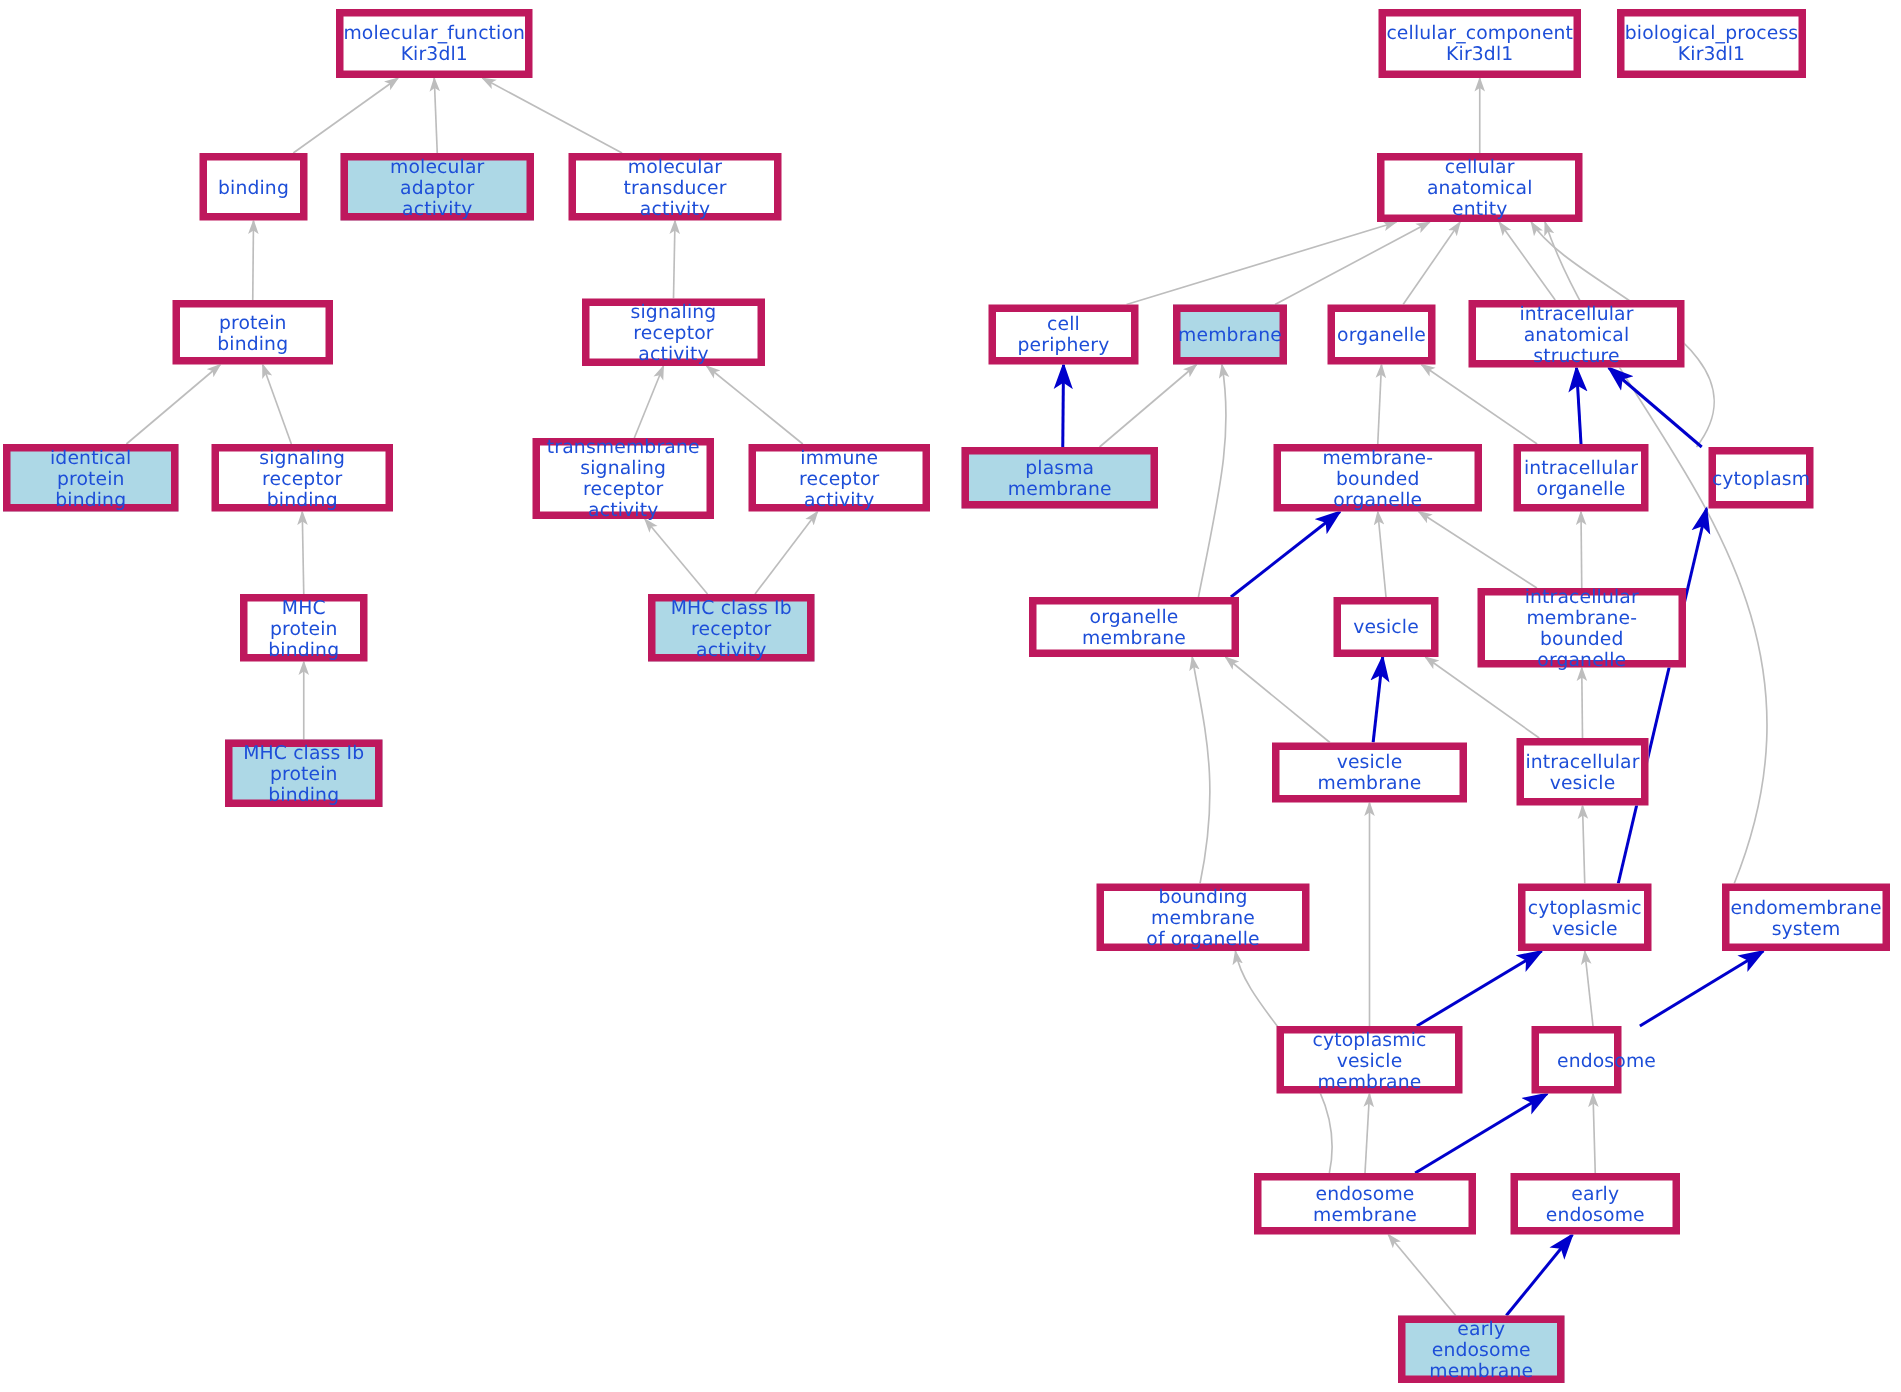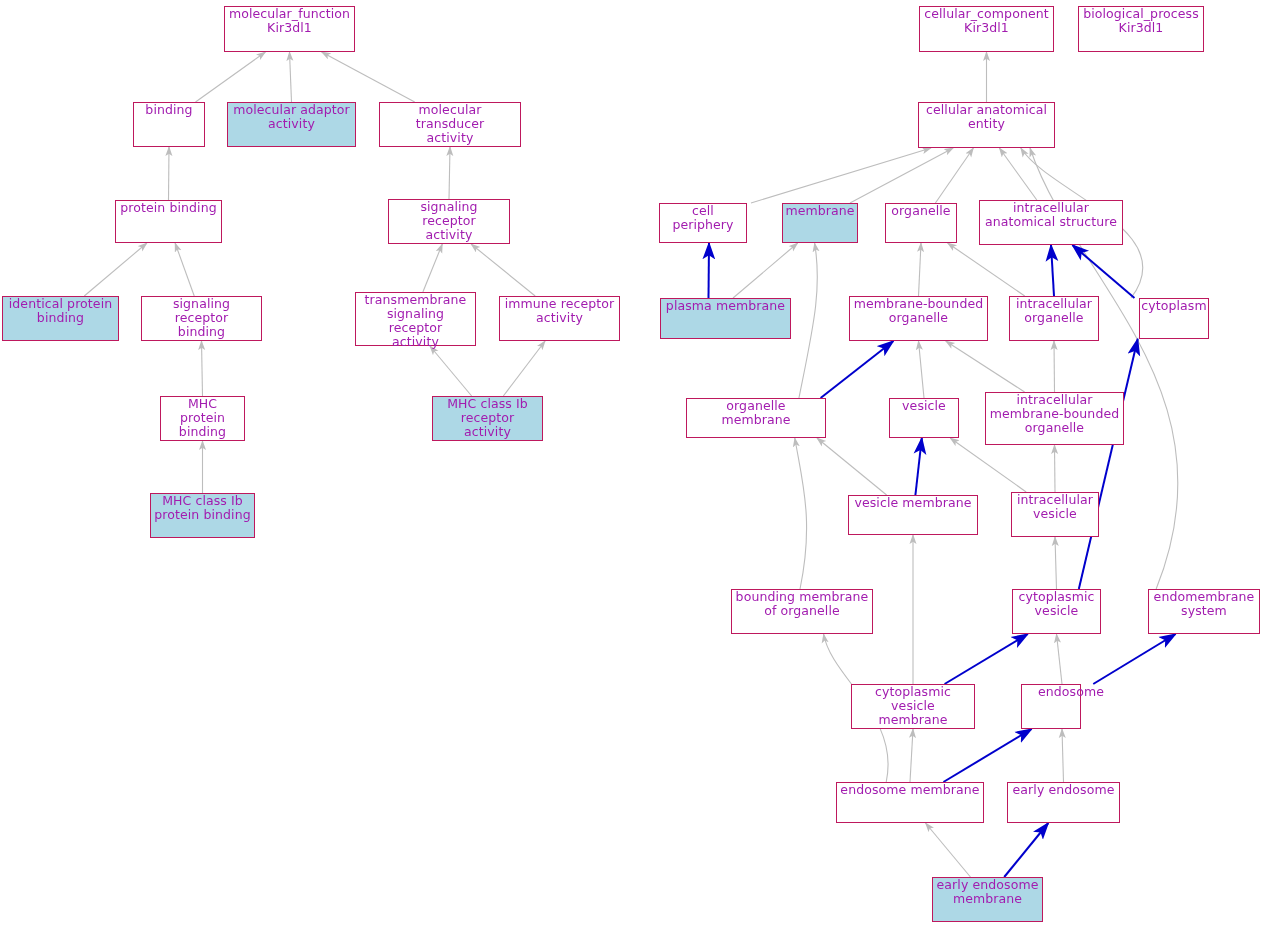--- a/index.html
+++ b/index.html
@@ -1,21 +1,21 @@
 <!DOCTYPE html>
 <html><head>
 <meta charset="utf-8">
 <style>
   html,body{margin:0;padding:0;background:#ffffff;}
   body{font-family:"DejaVu Sans","Liberation Sans",sans-serif;}
   #canvas{position:relative;width:1267px;height:928px;background:#fff;overflow:hidden;}
   #edges{position:absolute;left:0;top:0;width:1267px;height:928px;}
-  .node{position:absolute;box-sizing:border-box;border:1px solid #be185d;background:#ffffff;
-        display:flex;justify-content:center;text-align:center;
-        font-size:12.5px;line-height:14px;color:#a21caf;letter-spacing:0.1px;}
+  .node{position:absolute;box-sizing:border-box;border:5px solid #be185d;background:#ffffff;
+        display:flex;align-items:center;justify-content:center;text-align:center;
+        font-size:12.5px;line-height:14px;color:#1d4ed8;letter-spacing:0.1px;}
   .node.hl{background:#ADD8E6;}
   .node .lbl{display:block;padding:0 3px;white-space:pre-line;}
 </style>
 </head>
 <body>
 
 <div id="canvas">
   <svg id="edges" viewBox="0 0 1267 928">
     <defs>
       <marker id="ah-gray" markerWidth="10" markerHeight="10" refX="8.2" refY="3.4" orient="auto" markerUnits="strokeWidth">
@@ -104,21 +104,21 @@
         <span class="lbl">cellular anatomical
 entity</span>
       </div>
       <div class="node" style="left: 115px; top: 200px; width: 107px; height: 43px;">
         <span class="lbl">protein binding</span>
       </div>
       <div class="node" style="left: 388px; top: 199px; width: 122px; height: 45px;">
         <span class="lbl">signaling receptor
 activity</span>
       </div>
-      <div class="node" style="left: 659px; top: 203px; width: 88px; height: 40px;">
+      <div class="node" style="left: 659px; top: 203px; width: 100px; height: 40px;">
         <span class="lbl">cell periphery</span>
       </div>
       <div class="node hl" style="left: 782px; top: 203px; width: 76px; height: 40px;">
         <span class="lbl">membrane</span>
       </div>
       <div class="node" style="left: 885px; top: 203px; width: 72px; height: 40px;">
         <span class="lbl">organelle</span>
       </div>
       <div class="node" style="left: 979px; top: 200px; width: 144px; height: 45px;">
         <span class="lbl">intracellular
@@ -134,21 +134,21 @@
       </div>
       <div class="node" style="left: 355px; top: 292px; width: 121px; height: 54px;">
         <span class="lbl">transmembrane
 signaling receptor
 activity</span>
       </div>
       <div class="node" style="left: 499px; top: 296px; width: 121px; height: 45px;">
         <span class="lbl">immune receptor
 activity</span>
       </div>
-      <div class="node hl" style="left: 660px; top: 298px; width: 131px; height: 41px;">
+      <div class="node hl" style="left: 641px; top: 298px; width: 131px; height: 41px;">
         <span class="lbl">plasma membrane</span>
       </div>
       <div class="node" style="left: 849px; top: 296px; width: 139px; height: 45px;">
         <span class="lbl">membrane-bounded
 organelle</span>
       </div>
       <div class="node" style="left: 1009px; top: 296px; width: 90px; height: 45px;">
         <span class="lbl">intracellular
 organelle</span>
       </div>

